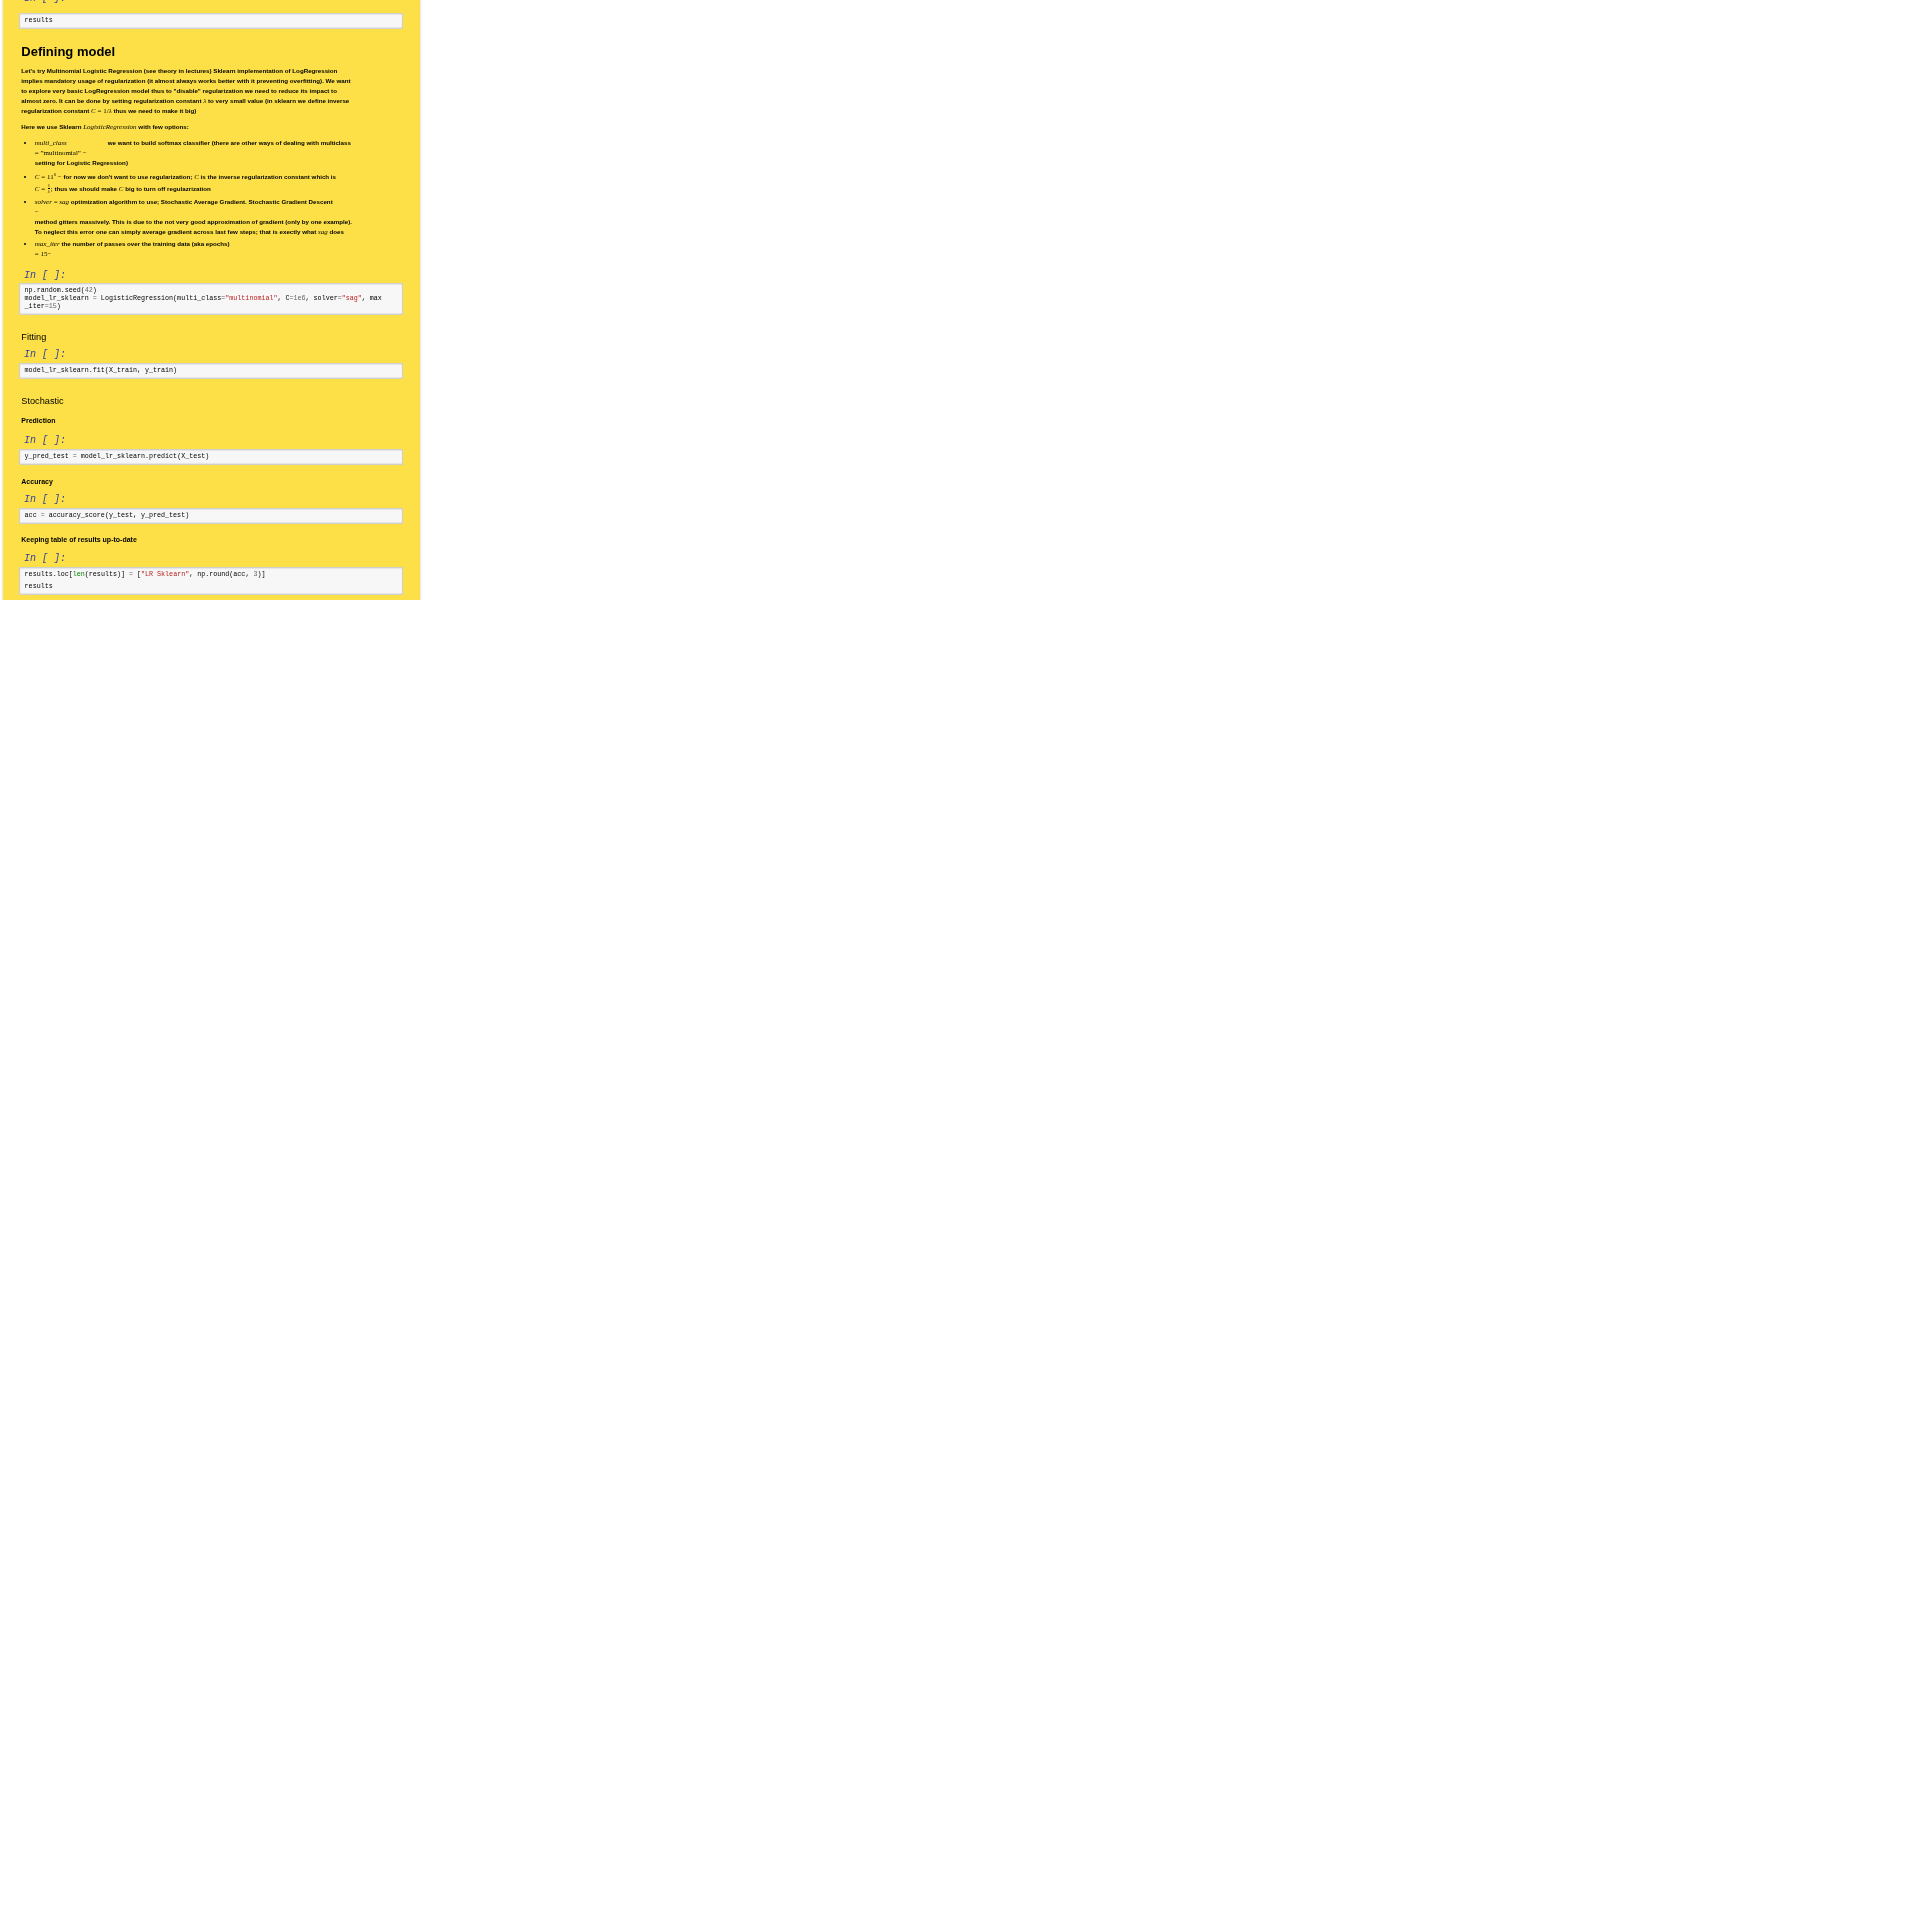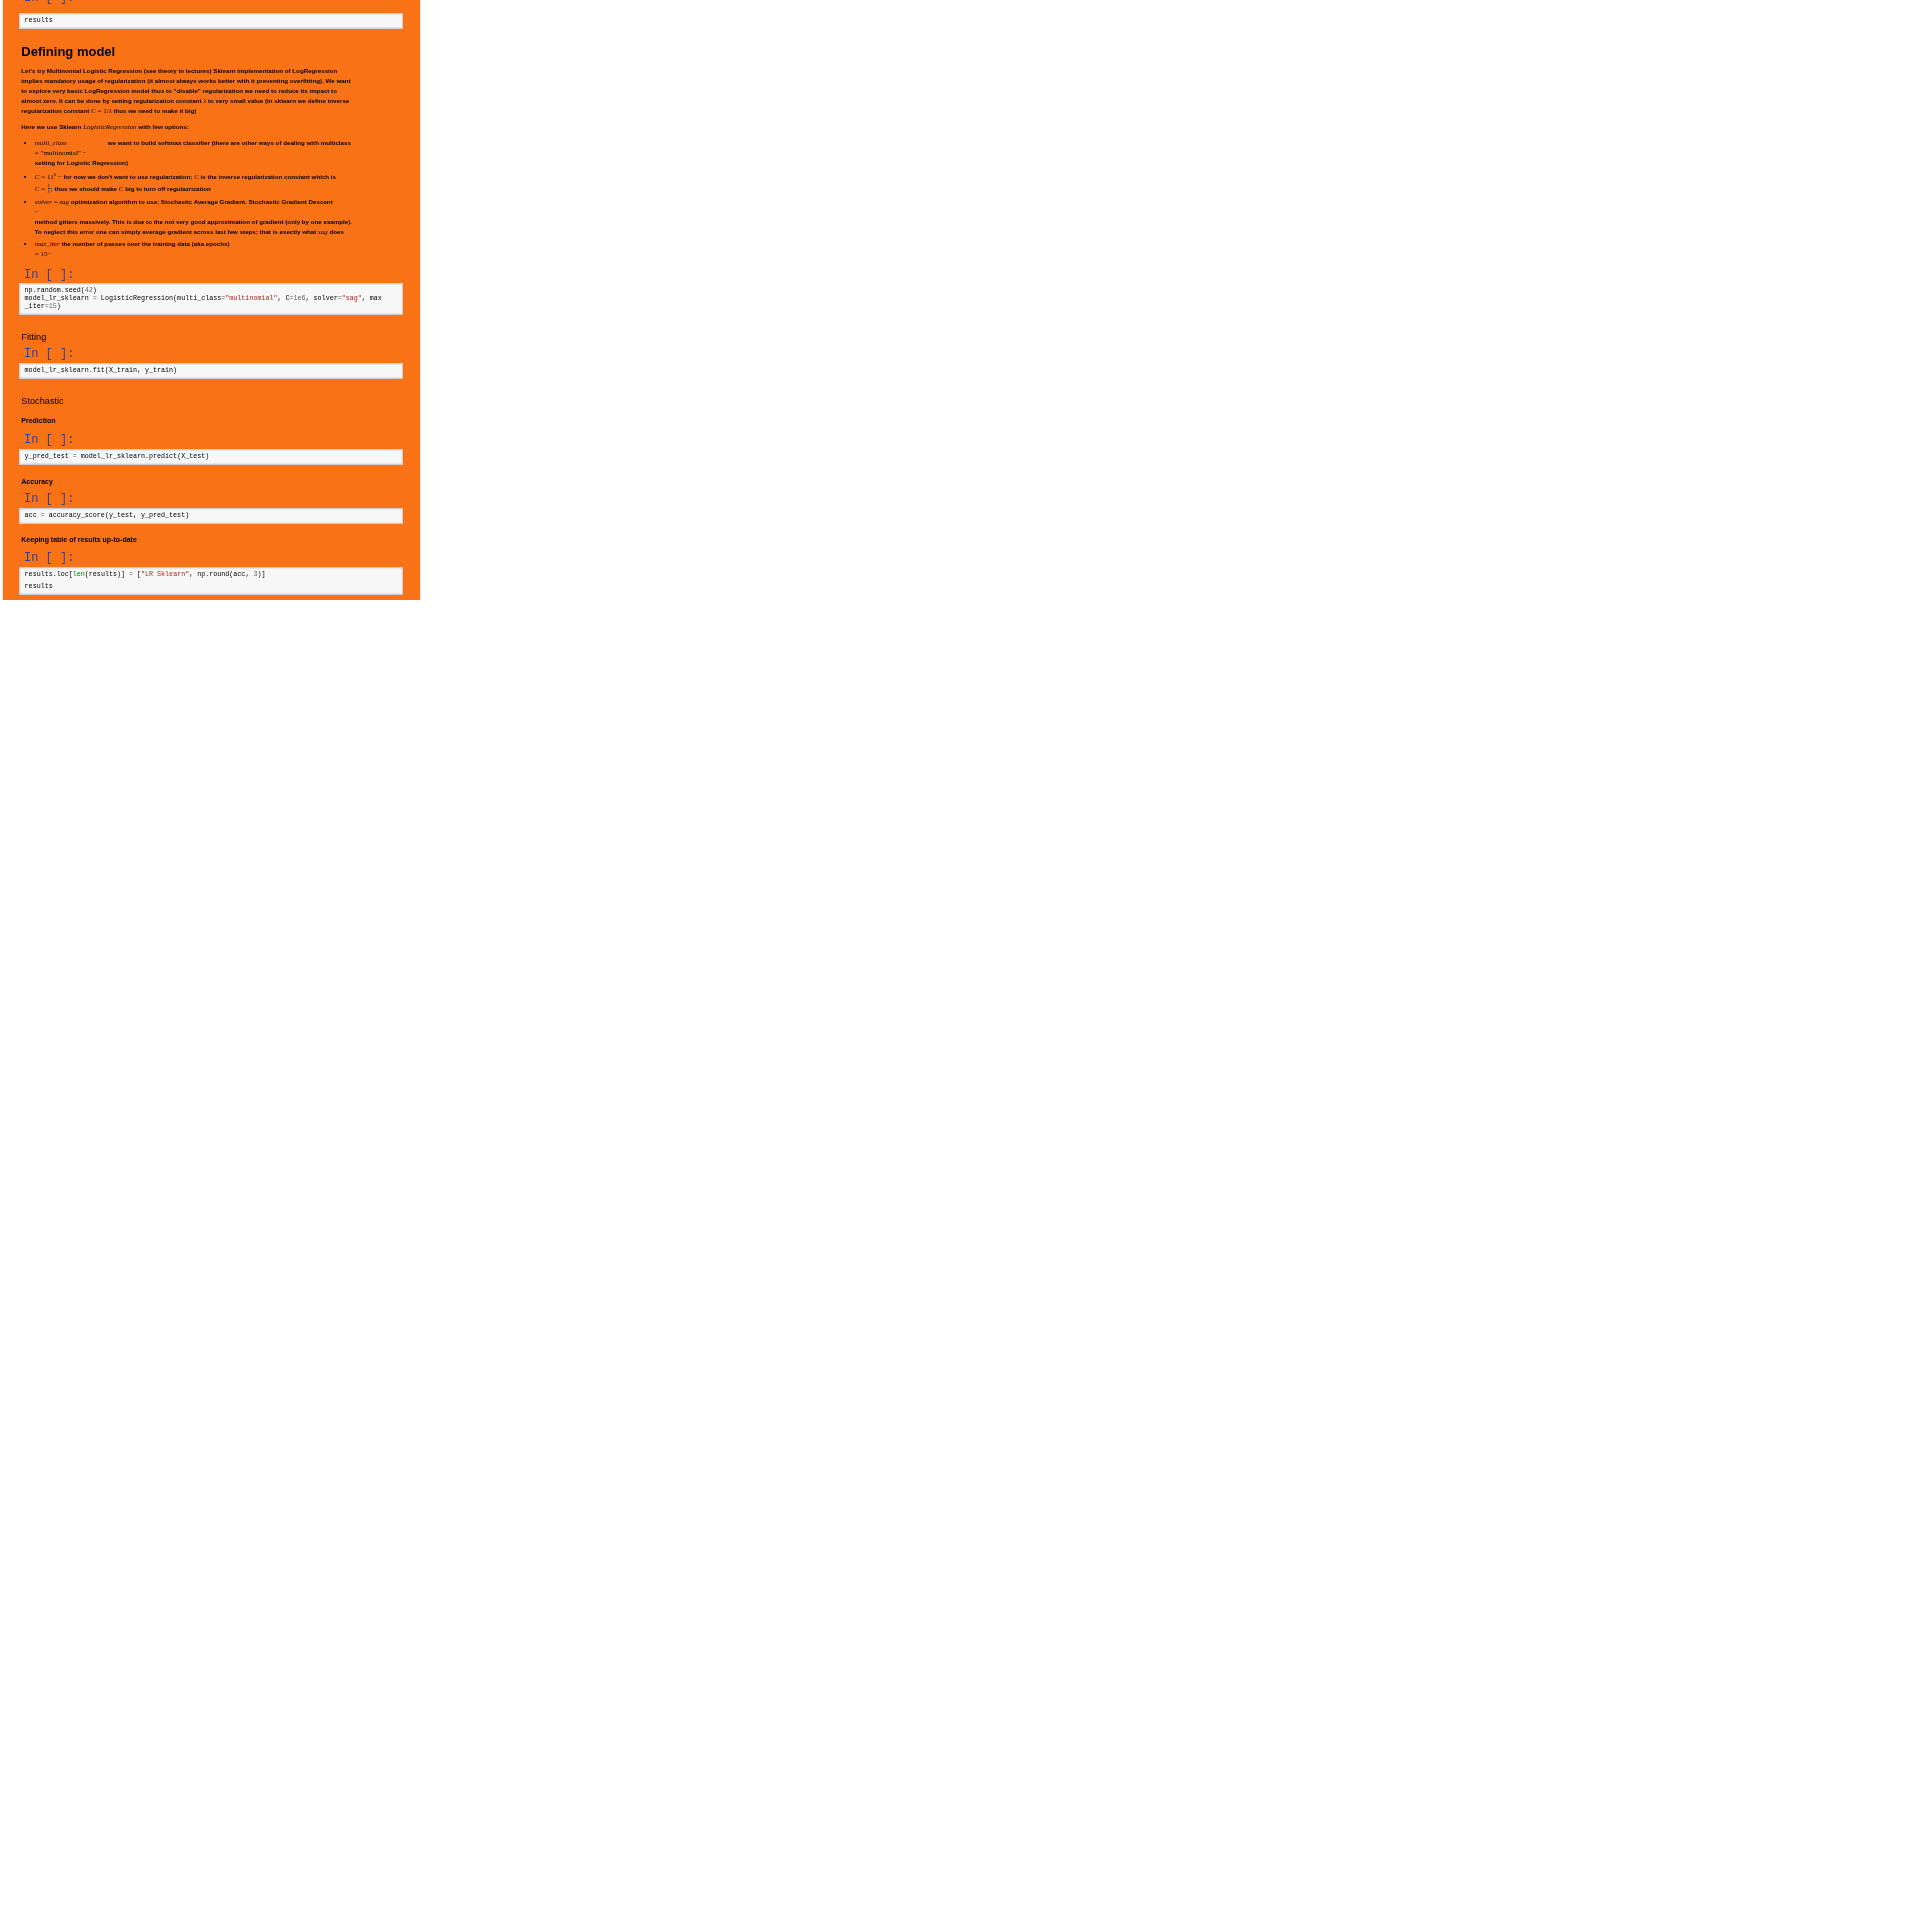--- a/index.html
+++ b/index.html
@@ -7,32 +7,33 @@
 
   .page {
     width: 419px;
     margin: 0 2.3px;
     border-left: 0.4px solid #ececec;
     border-right: 0.4px solid #ececec;
     border-bottom: 0.4px solid #ececec;
     box-shadow: 0 0 1.9px rgba(0,0,0,0.10);
     padding: 0 17.7px 2.3px 18px;
     box-sizing: border-box;
-    background: #f97316;
+    background: #fde047;
   }
 
   
   .prompt {
     font-family: "Liberation Mono", "DejaVu Sans Mono", monospace;
-    font-size: 12px;
+    font-size: 10px;
     line-height: 7.7px;
     color: #303F9F;
     margin-left: 2.7px;
     margin-bottom: 3.9px;
     white-space: pre;
+    font-style: italic;
   }
   .top-cut { height: 3.5px; overflow: hidden; }
   .top-cut .prompt { margin-top: -4.6px; margin-bottom: 0; }
 
   .inputarea {
     background: #f7f7f7;
     border: 0.4px solid #cfcfcf;
     border-radius: 0.8px;
     margin-left: -2.7px;
     box-shadow: inset 0 0.8px 1.2px rgba(0,0,0,0.09), inset 0 -0.8px 1.2px rgba(0,0,0,0.09);

